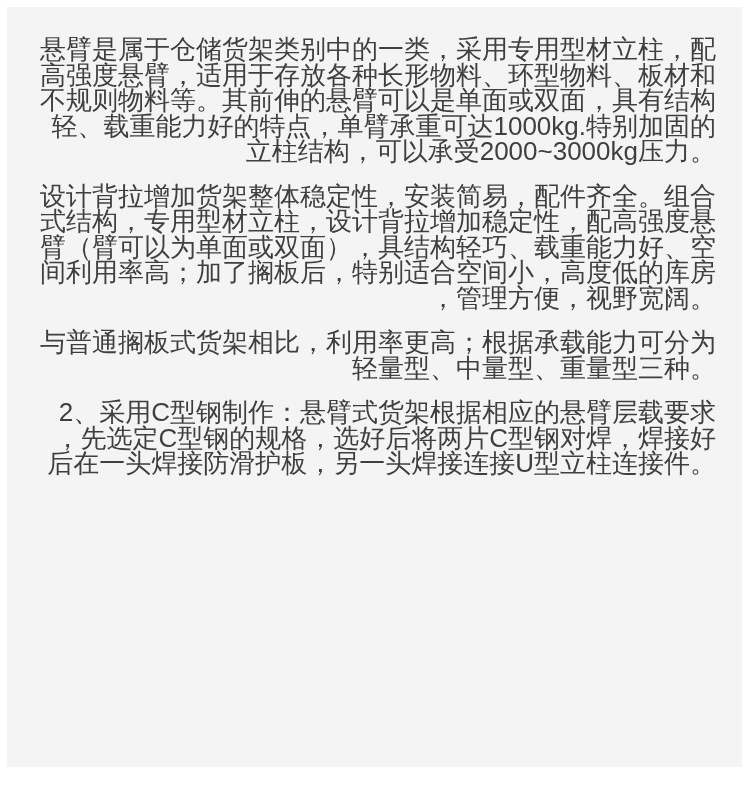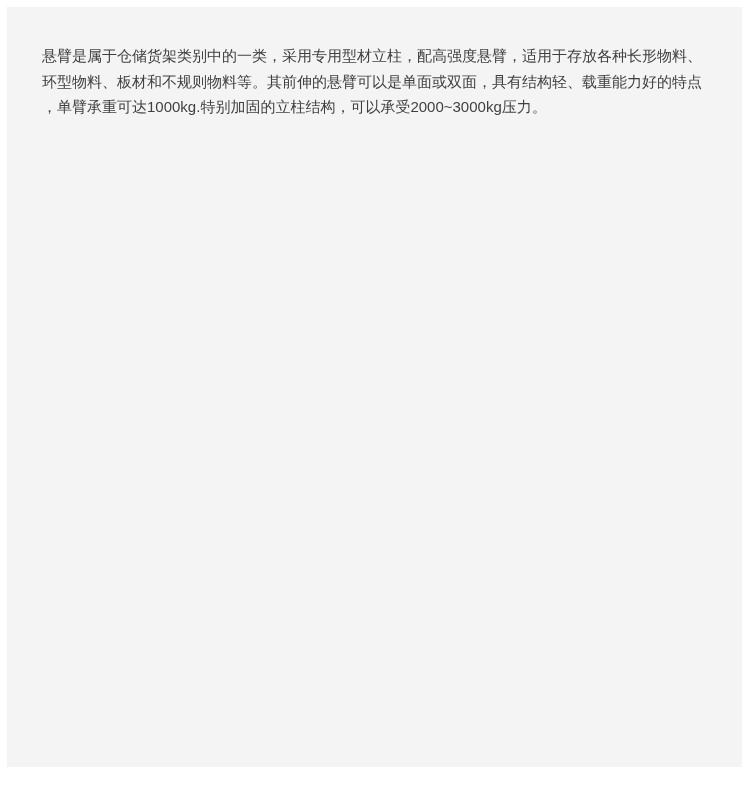--- a/index.html
+++ b/index.html
@@ -21,32 +21,35 @@
     position: absolute;
     left: 7px;
     top: 7px;
     width: 735px;
     height: 760px;
     background: #f4f4f4;
     box-sizing: border-box;
     padding: 19px 15px 0 18px;
   }
   .para {
-    margin: 17px;
-    font-size: 15px;
+    margin: 11px;
+    font-size: 26px;
     line-height: 25.5px;
     color: #3f3f3f;
-    text-align: left;
+    text-align: right;
     word-break: break-all;
     line-break: anywhere;
     overflow-wrap: break-word;
   }
   .gap-s { margin-bottom: 19px; }
   .gap-l { margin-bottom: 44px; }
 </style>
 </head>
 <body>
 
 <div class="page">
   <div class="content-panel">
     <p class="para gap-s">悬臂是属于仓储货架类别中的一类，采用专用型材立柱，配高强度悬臂，适用于存放各种长形物料、环型物料、板材和不规则物料等。其前伸的悬臂可以是单面或双面，具有结构轻、载重能力好的特点，单臂承重可达1000kg.特别加固的立柱结构，可以承受2000~3000kg压力。</p>
+    <p class="para gap-s">设计背拉增加货架整体稳定性，安装简易，配件齐全。组合式结构，专用型材立柱，设计背拉增加稳定性，配高强度悬臂（臂可以为单面或双面），具结构轻巧、载重能力好、空间利用率高；加了搁板后，特别适合空间小，高度低的库房，管理方便，视野宽阔。</p>
+    <p class="para gap-s">与普通搁板式货架相比，利用率更高；根据承载能力可分为轻量型、中量型、重量型三种。</p>
+    <p class="para gap-l">2、采用C型钢制作：悬臂式货架根据相应的悬臂层载要求，先选定C型钢的规格，选好后将两片C型钢对焊，焊接好后在一头焊接防滑护板，另一头焊接连接U型立柱连接件。</p>
   </div>
 </div>
 
 </body></html>

